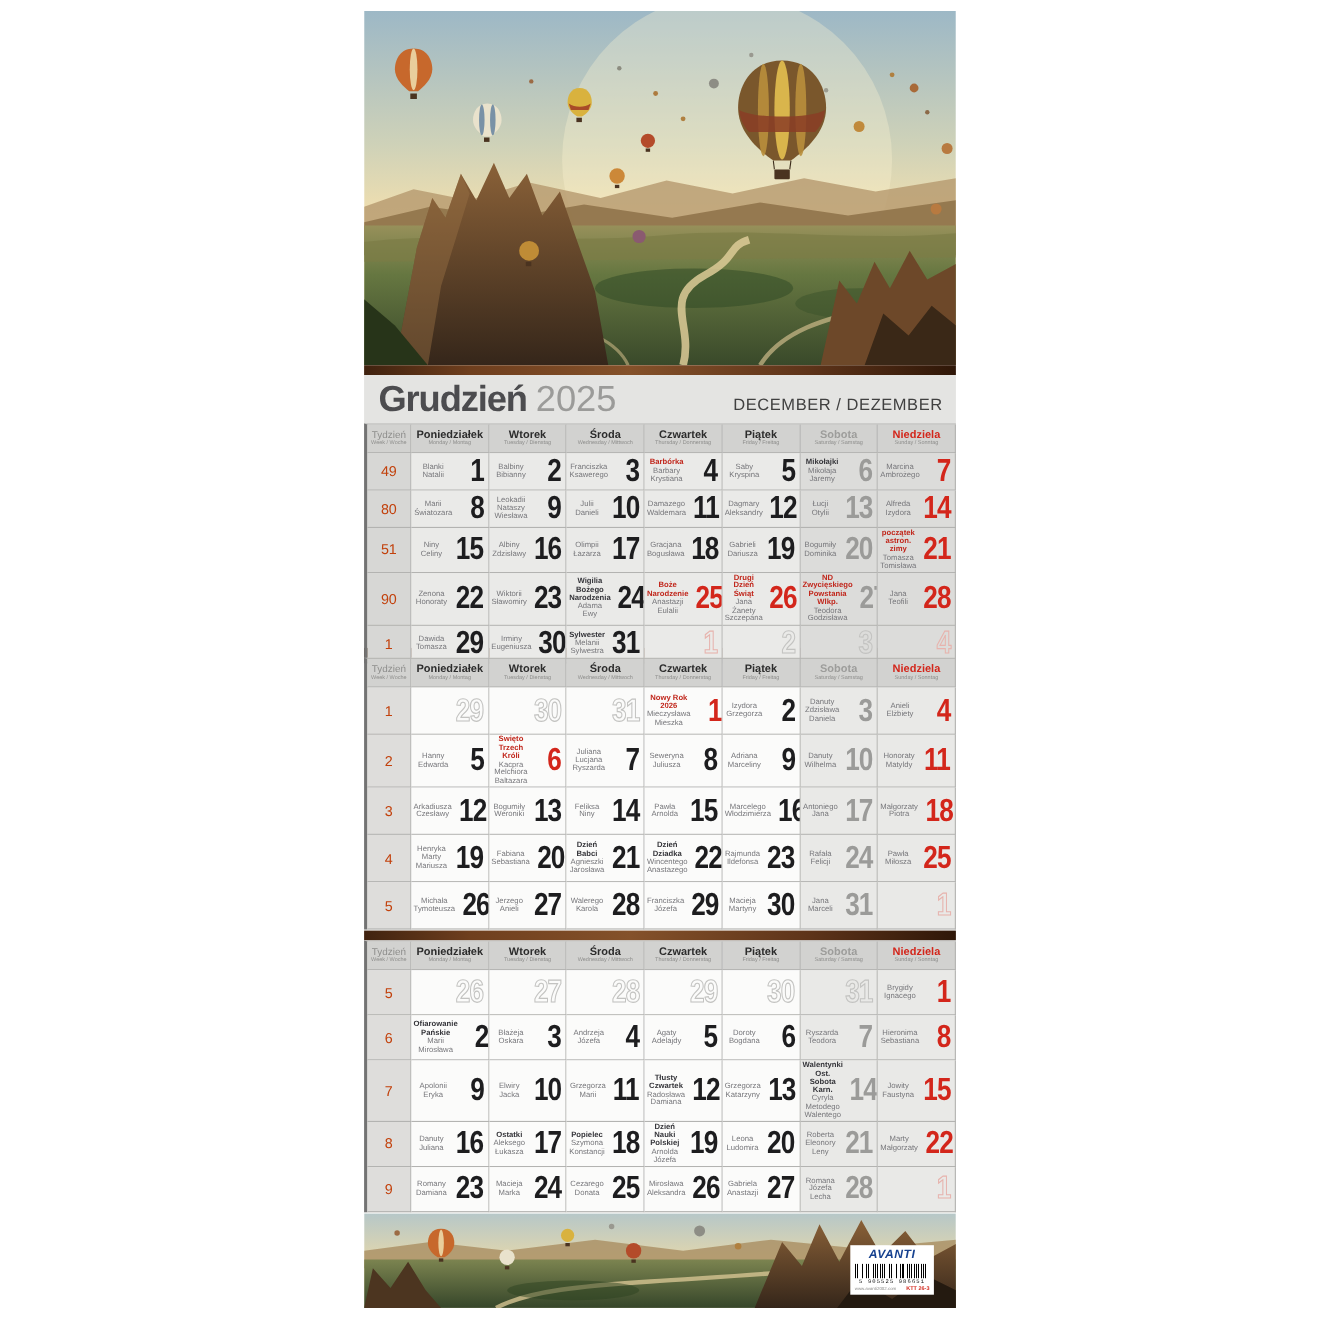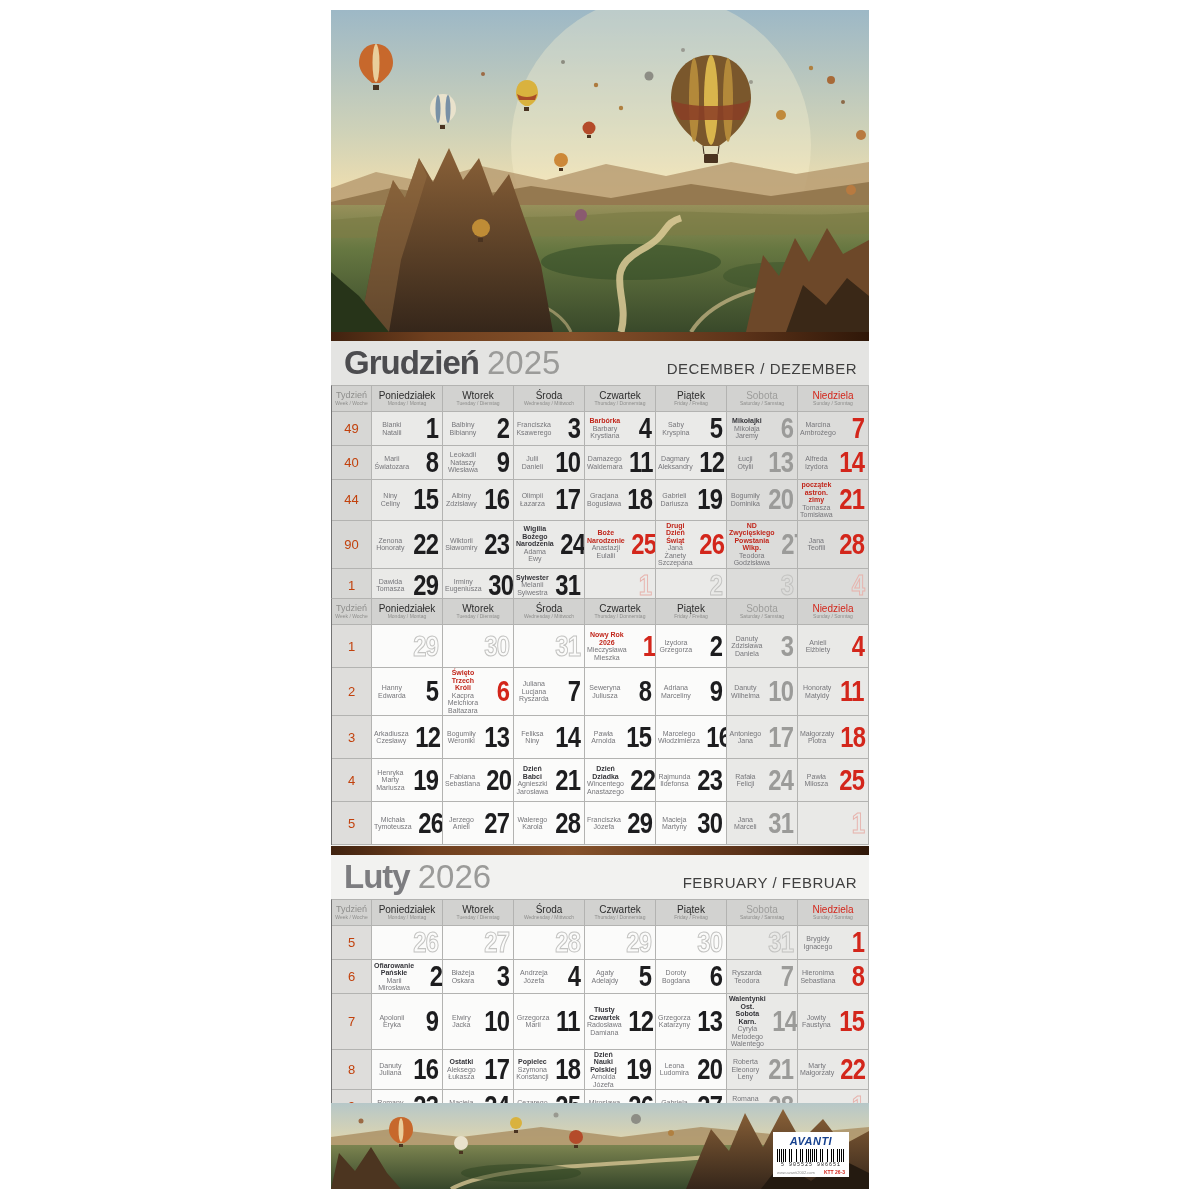--- a/index.html
+++ b/index.html
@@ -8,27 +8,27 @@
   .photo-top{width:538px;height:322px;position:relative;overflow:hidden;}
   .photo-top svg,.photo-bottom svg{display:block;width:100%;height:100%;}
   .fold-bar{width:538px;height:9px;background:linear-gradient(90deg,#40220f,#6f3f1e 18%,#84512a 45%,#5e341a 75%,#2f1708);}
   .panel{width:538px;height:248px;display:flex;flex-direction:column;box-sizing:border-box;}
   .p-gray{background:#e4e4e2;}
   .p-light{background:#f2f2f0;}
   .m-head{height:44px;position:relative;flex:0 0 auto;}
   .m-title{position:absolute;left:13px;top:3px;font-size:33px;font-weight:900;letter-spacing:-1px;}
   .m-year{font-weight:400;color:#9b9b99;margin-left:8px;letter-spacing:0;}
   .m-sub{position:absolute;right:12px;bottom:8px;font-size:15px;color:#404040;letter-spacing:.5px;}
-  .m-grid{flex:1;display:flex;flex-direction:column;border-top:1px solid #b3b3b1;border-left:1px solid #737373;margin:0 0 1px 0;}
+  .m-grid{flex:1;display:flex;flex-direction:column;border-top:1px solid #b3b3b1;border-left:3px solid #737373;margin:0 0 1px 0;}
   .g-row{display:grid;grid-template-columns:40px repeat(7,1fr);}
   .g-row>div{border-right:1px solid #b3b3b1;border-bottom:1px solid #b3b3b1;box-sizing:border-box;overflow:hidden;}
   .g-row.hdr{height:26px;flex:0 0 auto;}
   .g-row.wk-row{flex:1;}
   .h-cell{background:#d2d2d0;display:flex;flex-direction:column;align-items:center;justify-content:center;line-height:1.05;}
-  .h-name{font-size:10px;font-weight:normal;color:#2c2c2c;}
+  .h-name{font-size:10px;font-weight:bold;color:#2c2c2c;}
   .h-sub{font-size:5px;color:#8e8e8c;}
   .h-tyd .h-name{font-weight:normal;color:#8e8e8c;font-size:9px;}
   .h-sat .h-name{color:#9d9d9b;}
   .h-sun .h-name{color:#d3261b;}
   .wk{display:flex;align-items:center;justify-content:center;font-size:13px;color:#c2410c;}
   .p-gray .wk{background:#d7d7d5;}
   .p-light .wk{background:#dedddb;}
   .cell{display:flex;align-items:center;}
   .p-gray .cell{background:#eaeae8;}
   .p-gray .cell.we{background:#dcdcda;}
@@ -228,21 +228,21 @@
             </div>
             <div class="cell we">
               <div class="names">
                 <div>Marcina</div>
                 <div>Ambrożego</div>
               </div>
               <div class="num n-r">7</div>
             </div>
           </div>
           <div class="g-row wk-row">
-            <div class="wk">40</div>
+            <div class="wk">80</div>
             <div class="cell">
               <div class="names">
                 <div>Marii</div>
                 <div>Światozara</div>
               </div>
               <div class="num n-b">8</div>
             </div>
             <div class="cell">
               <div class="names">
                 <div>Leokadii</div>
@@ -281,21 +281,21 @@
             </div>
             <div class="cell we">
               <div class="names">
                 <div>Alfreda</div>
                 <div>Izydora</div>
               </div>
               <div class="num n-r">14</div>
             </div>
           </div>
           <div class="g-row wk-row">
-            <div class="wk">44</div>
+            <div class="wk">51</div>
             <div class="cell">
               <div class="names">
                 <div>Niny</div>
                 <div>Celiny</div>
               </div>
               <div class="num n-b">15</div>
             </div>
             <div class="cell">
               <div class="names">
                 <div>Albiny</div>
@@ -729,24 +729,20 @@
             </div>
             <div class="cell we">
               <div class="names"></div>
               <div class="num n-gr">1</div>
             </div>
           </div>
         </div>
       </div>
     <div class="fold-bar"></div>
     <div class="panel p-light" id="month-2">
-        <div class="m-head">
-          <div class="m-title" style="color: rgb(125, 125, 128);"><span>Luty</span><span class="m-year">2026</span></div>
-          <div class="m-sub">FEBRUARY / FEBRUAR</div>
-        </div>
         <div class="m-grid">
           <div class="g-row hdr">
             <div class="h-cell h-tyd">
               <div class="h-name">Tydzień</div>
               <div class="h-sub">Week / Woche</div>
             </div>
             <div class="h-cell">
               <div class="h-name">Poniedziałek</div>
               <div class="h-sub">Monday / Montag</div>
             </div>

